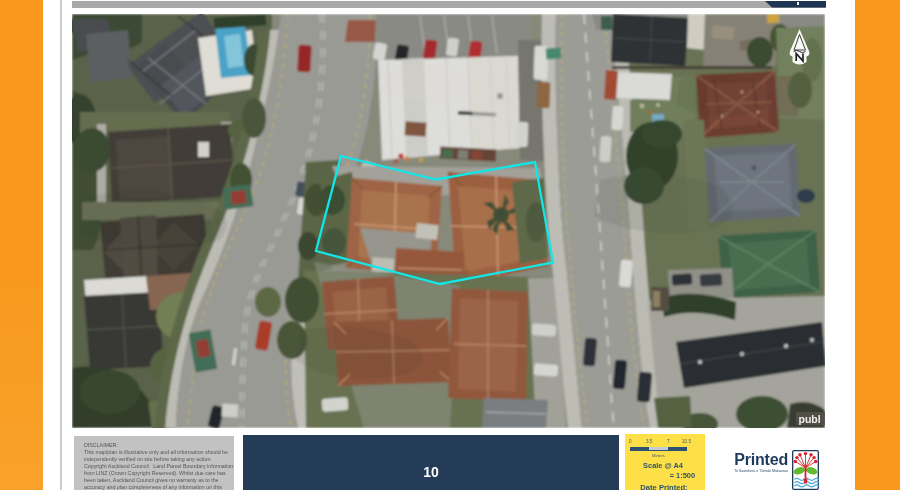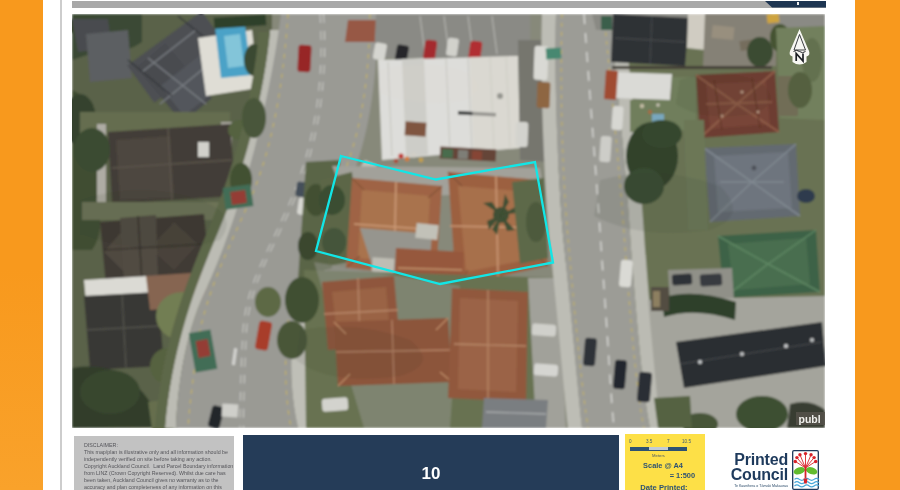--- a/index.html
+++ b/index.html
@@ -438,21 +438,21 @@
 <div class="abs" style="left:74px;top:436px;width:160px;height:54px;background:#c2c2c2;color:#55555a;font-size:5.3px;line-height:7.05px;padding:6px 0 0 10px;box-sizing:border-box;white-space:nowrap;overflow:hidden;">
 DISCLAIMER:<br>
 This map/plan is illustrative only and all information should be<br>
 independently verified on site before taking any action.<br>
 Copyright Auckland Council.&nbsp; Land Parcel Boundary information<br>
 from LINZ (Crown Copyright Reserved). Whilst due care has<br>
 been taken, Auckland Council gives no warranty as to the<br>
 accuracy and plan completeness of any information on this
 </div>
 
-<div class="abs" style="left:243px;top:435px;width:376px;height:55px;background:#253c58;color:#ffffff;font-size:17px;font-weight:bold;text-align:center;padding-top:29px;box-sizing:border-box;">10</div>
+<div class="abs" style="left:243px;top:435px;width:376px;height:55px;background:#253c58;color:#ffffff;font-size:14px;font-weight:bold;text-align:center;padding-top:29px;box-sizing:border-box;">10</div>
 
 <div class="abs" style="left:625px;top:434px;width:80px;height:56px;background:#fde047;color:#2e5272;">
 
   <div class="abs" style="left:0;top:5px;width:80px;height:6px;font-size:4.6px;color:#3d5a75;">
     <span class="abs" style="left:4px;">0</span>
       <span class="abs" style="left:21px;">3.5</span>
       <span class="abs" style="left:42px;">7</span>
       <span class="abs" style="left:57px;">10.5</span>
   </div>
 
@@ -462,21 +462,20 @@
   <div class="abs" style="left:0;top:19px;width:67px;text-align:center;font-size:4.2px;color:#4a5a66;">Meters</div>
 
   <div class="abs" style="left:0;top:27px;width:76px;text-align:center;font-size:7.4px;font-weight:bold;">Scale @ A4</div>
   <div class="abs" style="left:0;top:37px;width:70px;text-align:right;font-size:7.4px;font-weight:bold;">= 1:500</div>
 
   <div class="abs" style="left:0;top:49px;width:78px;text-align:center;font-size:7.6px;font-weight:bold;">Date Printed:</div>
 </div>
 
 <div class="abs" style="left:660px;top:452px;width:128px;text-align:right;color:#1e3a5c;font-weight:bold;line-height:1;">
   <div style="font-size:16px;letter-spacing:-0.2px;">Printed</div>
-  <div style="font-size:16px;letter-spacing:-0.2px;margin-top:-1px;">Council</div>
   <div style="font-size:3.6px;font-weight:normal;color:#2a4a68;margin-top:2px;">Te Kaunihera o Tāmaki Makaurau</div>
 </div>
 
 <svg class="abs" style="left:789px;top:450px;" width="33" height="40" viewBox="0 0 33 49">
   <rect x="0.8" y="0.8" width="31.4" height="47.4" fill="#ffffff" stroke="#1e3a5c" stroke-width="1.6" rx="1.5"></rect>
   <g stroke="#d8232a" stroke-width="1.1" fill="none">
     <line x1="16.5" y1="22" x2="6.5" y2="10"></line>
       <line x1="16.5" y1="22" x2="10" y2="6.5"></line>
     <line x1="16.5" y1="22" x2="16.5" y2="5"></line>
       <line x1="16.5" y1="22" x2="23" y2="6.5"></line>

